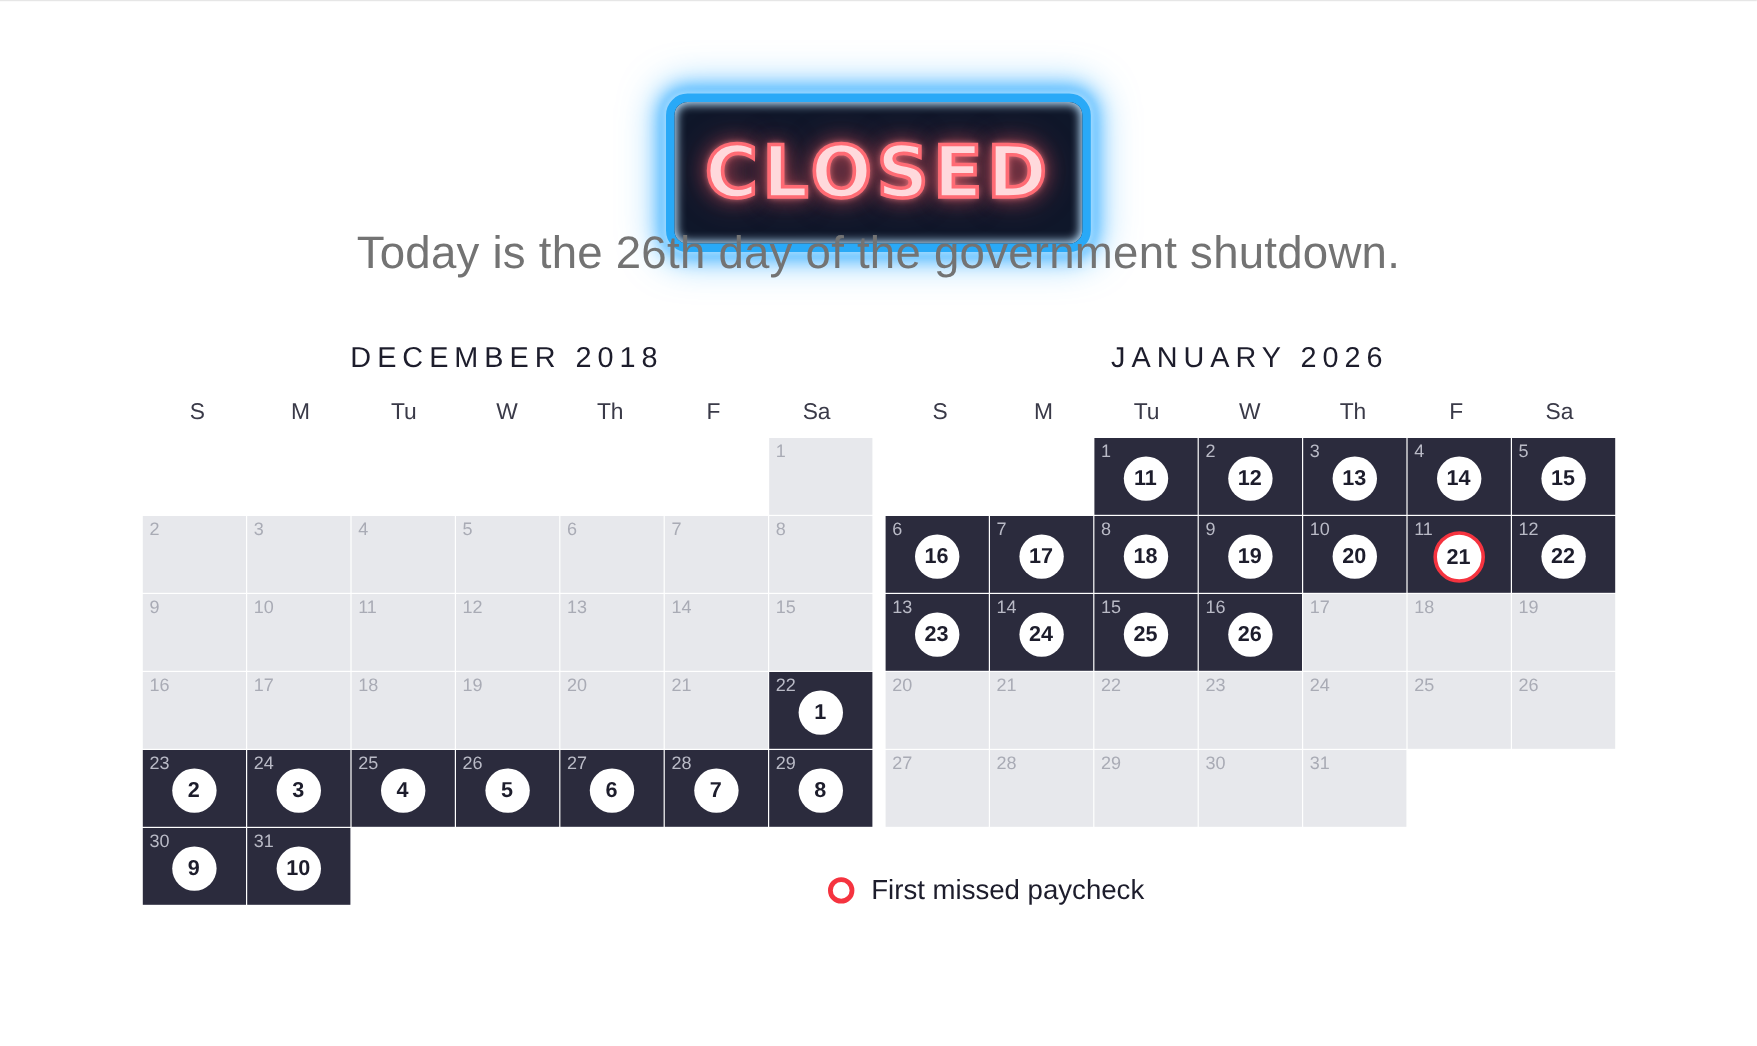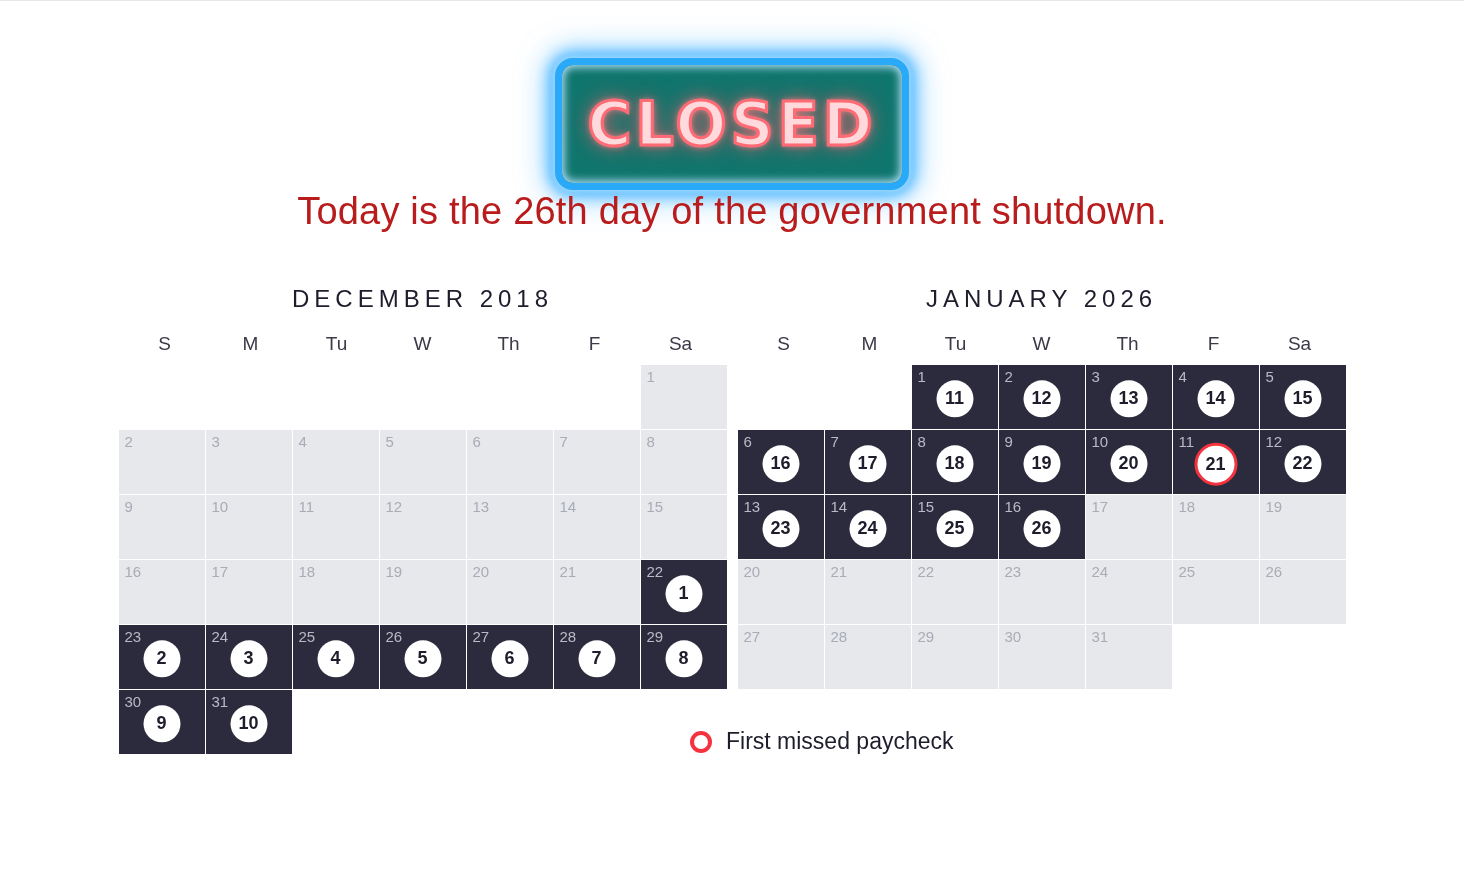--- a/index.html
+++ b/index.html
@@ -37,21 +37,22 @@
     border-radius: 18px;
     border: 7px solid #29a9f7;
     box-shadow:
       0 0 4px 2px #9fd9ff,
       0 0 14px 5px #46b4ff,
       0 0 28px 10px rgba(70,180,255,0.55),
       inset 0 0 8px 2px #bde4ff;
     display: flex;
     align-items: center;
     justify-content: center;
-    background: #0f766e;
+    background: #0f172a;
+    margin-top: 20px;
   }
   .neon-text {
     font-family: "DejaVu Sans", sans-serif;
     font-size: 60px;
     font-weight: bold;
     letter-spacing: 4px;
     color: #ffd9dc;
     -webkit-text-stroke: 3px #ff6b74;
     text-shadow:
       0 0 6px #ff8d94,
@@ -61,21 +62,21 @@
 
   
   .headline {
     position: absolute;
     top: 190px;
     left: 0;
     width: 100%;
     text-align: center;
     font-size: 38px;
     font-weight: 400;
-    color: #b91c1c;
+    color: #737373;
     letter-spacing: 0.2px;
   }
 
   
   .cal-area {
     position: absolute;
     top: 285px;
     left: 0;
     width: 100%;
     display: flex;

